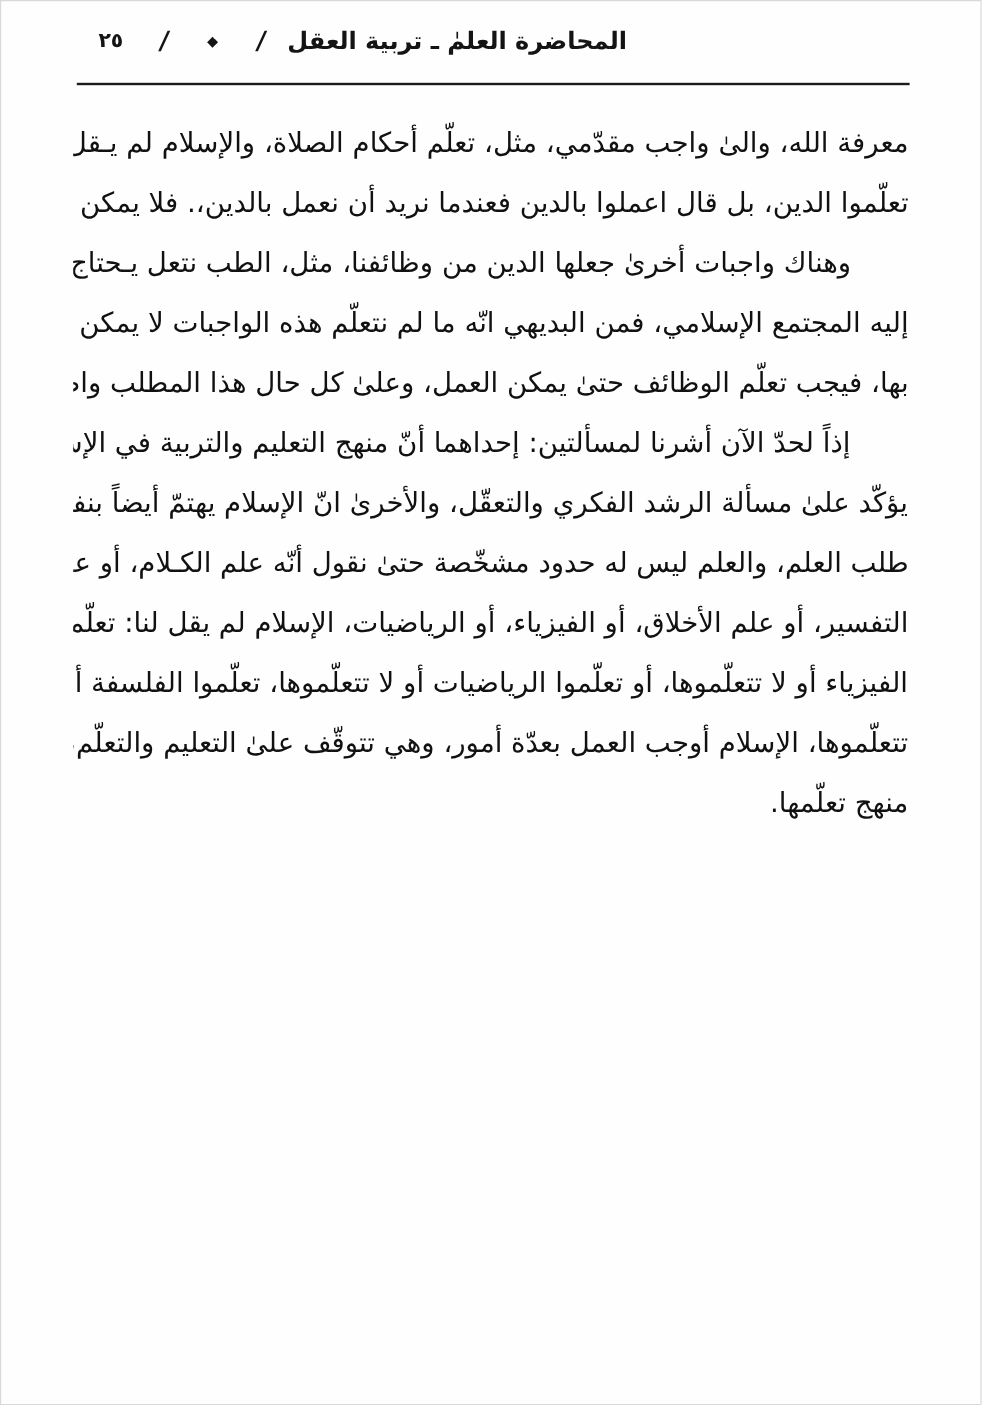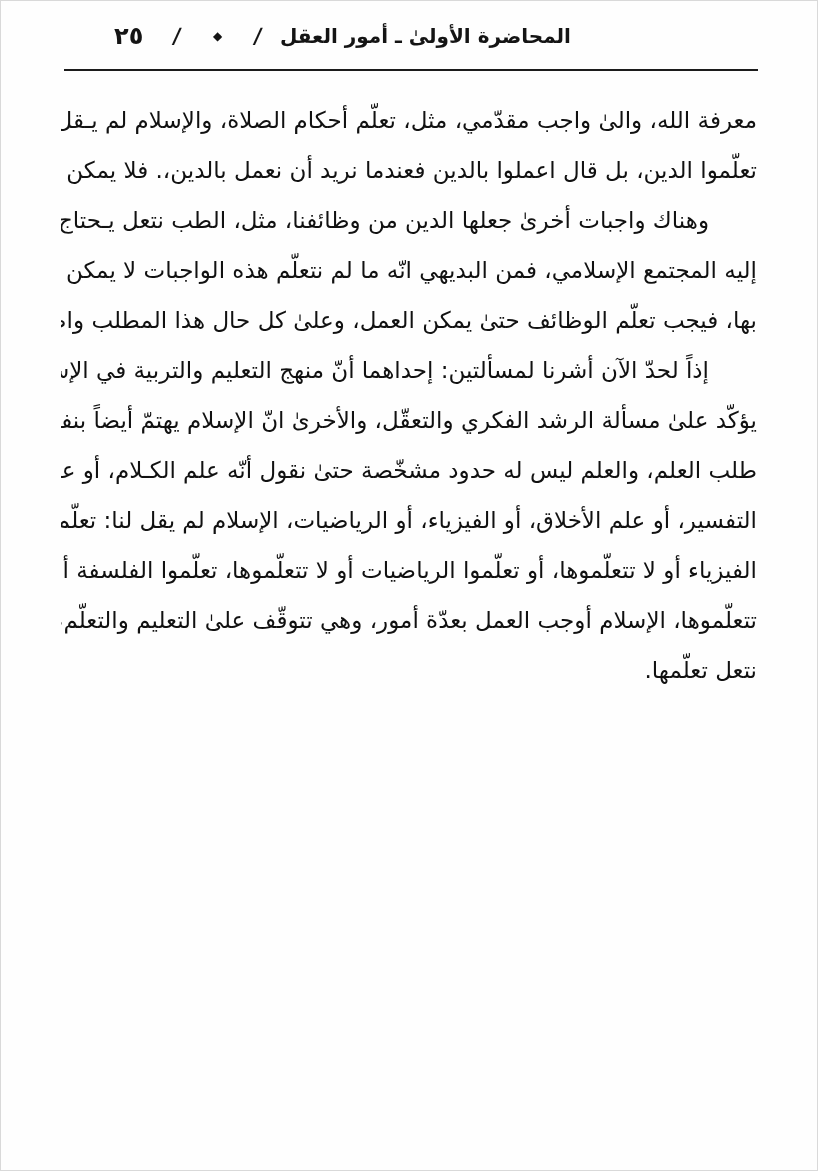--- a/index.html
+++ b/index.html
@@ -25,23 +25,22 @@
     top: 22px;
     left: 82px;
     display: flex;
     direction: ltr;
     align-items: center;
     font-weight: bold;
     font-size: 20px;
     white-space: nowrap;
   }
   .page-number {
-    font-size: 24px;
+    font-size: 17px;
     letter-spacing: 1px;
-    margin-left: 32px;
   }
   .sep-slash {
     margin-left: 30px;
     font-size: 21px;
     transform: skewX(-8deg);
   }
   .ornament {
     margin-left: 32px;
     font-size: 12px;
     line-height: 1;
@@ -91,21 +90,21 @@
 </head>
 <body>
 
 <div class="page">
 
   <div class="header-row">
     <span class="page-number">٢٥</span>
     <span class="sep-slash left">/</span>
     <span class="ornament">◆</span>
     <span class="sep-slash right">/</span>
-    <span class="chapter-title">المحاضرة الأولىٰ ـ أمور العقل</span>
+    <span class="chapter-title">المحاضرة العلمٰ ـ تربية العقل</span>
   </div>
 
   <div class="header-rule"></div>
 
   <div class="body-text">
 
     <div class="para">
       <div class="line">معرفة الله، والىٰ واجب مقدّمي، مثل، تعلّم أحكام الصلاة، والإسلام لم يـقل لنــا</div>
       <div class="line">تعلّموا الدين، بل قال اعملوا بالدين فعندما نريد أن نعمل بالدين،. فلا يمكن ذلك</div>
     </div>
@@ -116,17 +115,17 @@
       <div class="line">بها، فيجب تعلّم الوظائف حتىٰ يمكن العمل، وعلىٰ كل حال هذا المطلب واضح</div>
     </div>
 
     <div class="para">
       <div class="line para-start">إذاً لحدّ الآن أشرنا لمسألتين: إحداهما أنّ منهج التعليم والتربية في الإسلام</div>
       <div class="line">يؤكّد علىٰ مسألة الرشد الفكري والتعقّل، والأخرىٰ انّ الإسلام يهتمّ أيضاً بنفس</div>
       <div class="line">طلب العلم، والعلم ليس له حدود مشخّصة حتىٰ نقول أنّه علم الكـلام، أو عـلم</div>
       <div class="line">التفسير، أو علم الأخلاق، أو الفيزياء، أو الرياضيات، الإسلام لم يقل لنا: تعلّموا</div>
       <div class="line">الفيزياء أو لا تتعلّموها، أو تعلّموا الرياضيات أو لا تتعلّموها، تعلّموا الفلسفة أو لا</div>
       <div class="line">تتعلّموها، الإسلام أوجب العمل بعدّة أمور، وهي تتوقّف علىٰ التعليم والتعلّم، إذن</div>
-      <div class="line para-end">نتعل تعلّمها.</div>
+      <div class="line para-end">منهج تعلّمها.</div>
     </div>
 
   </div>
 </div>
 
 </body></html>

